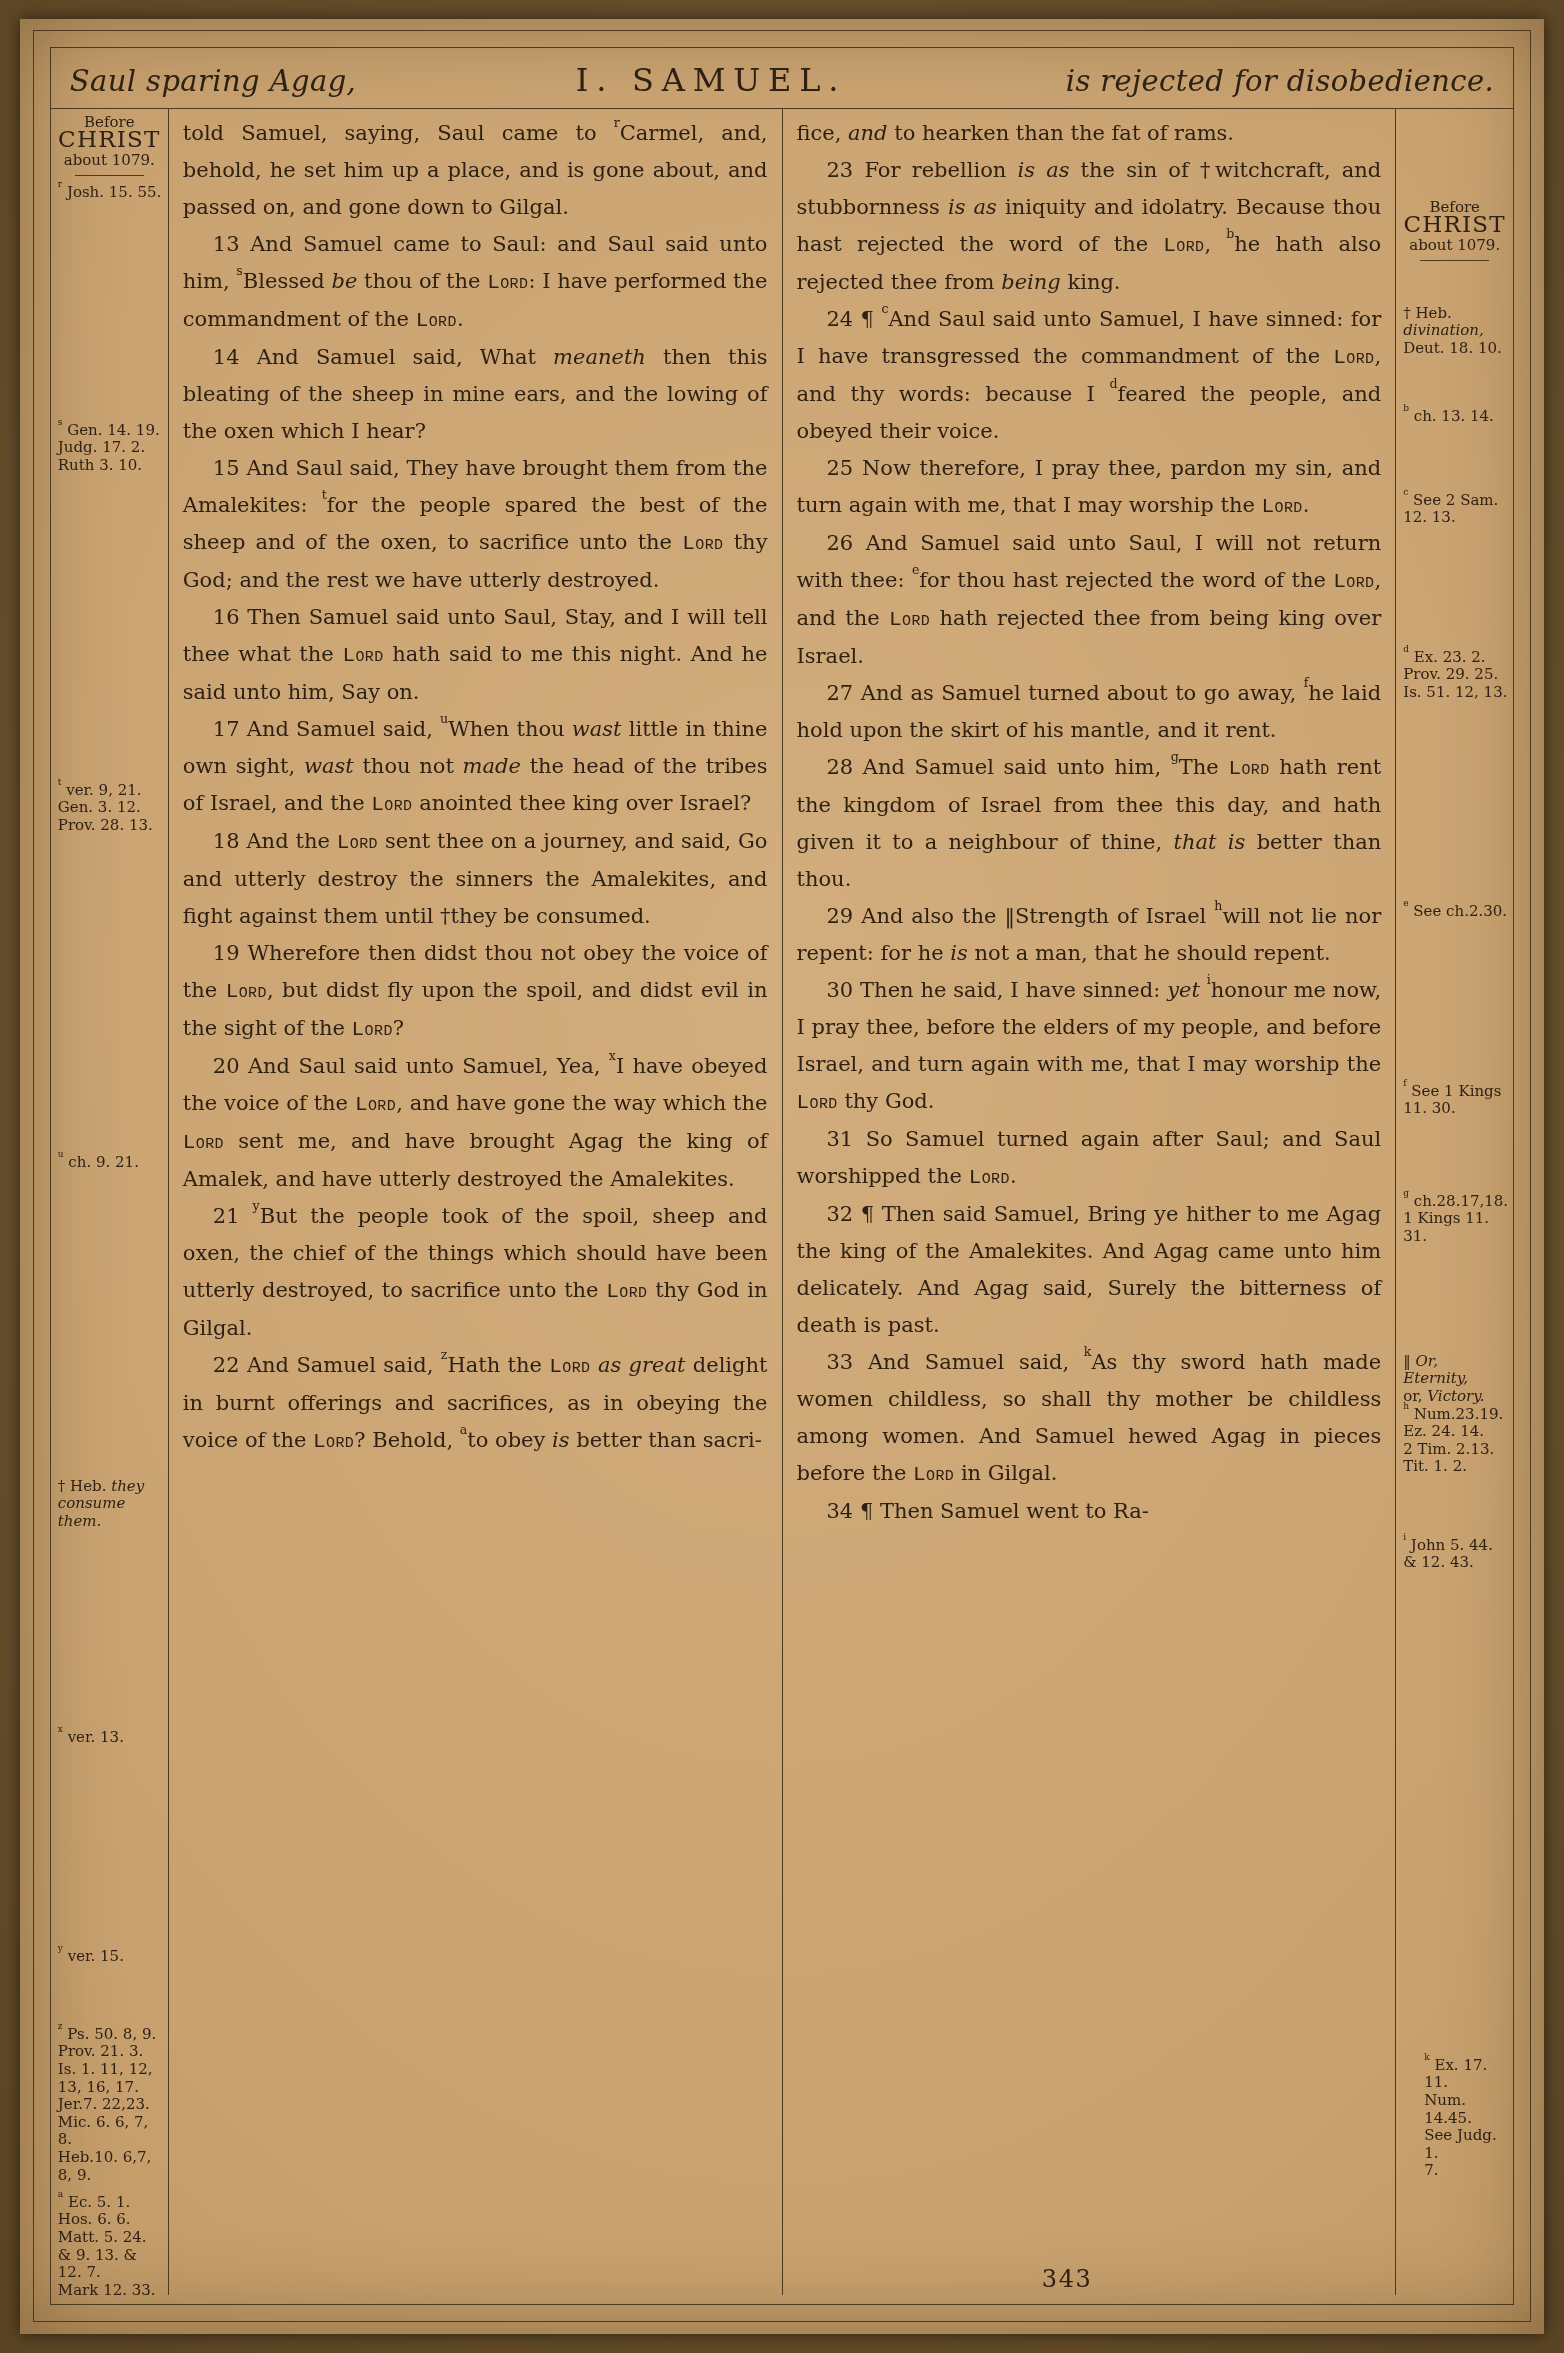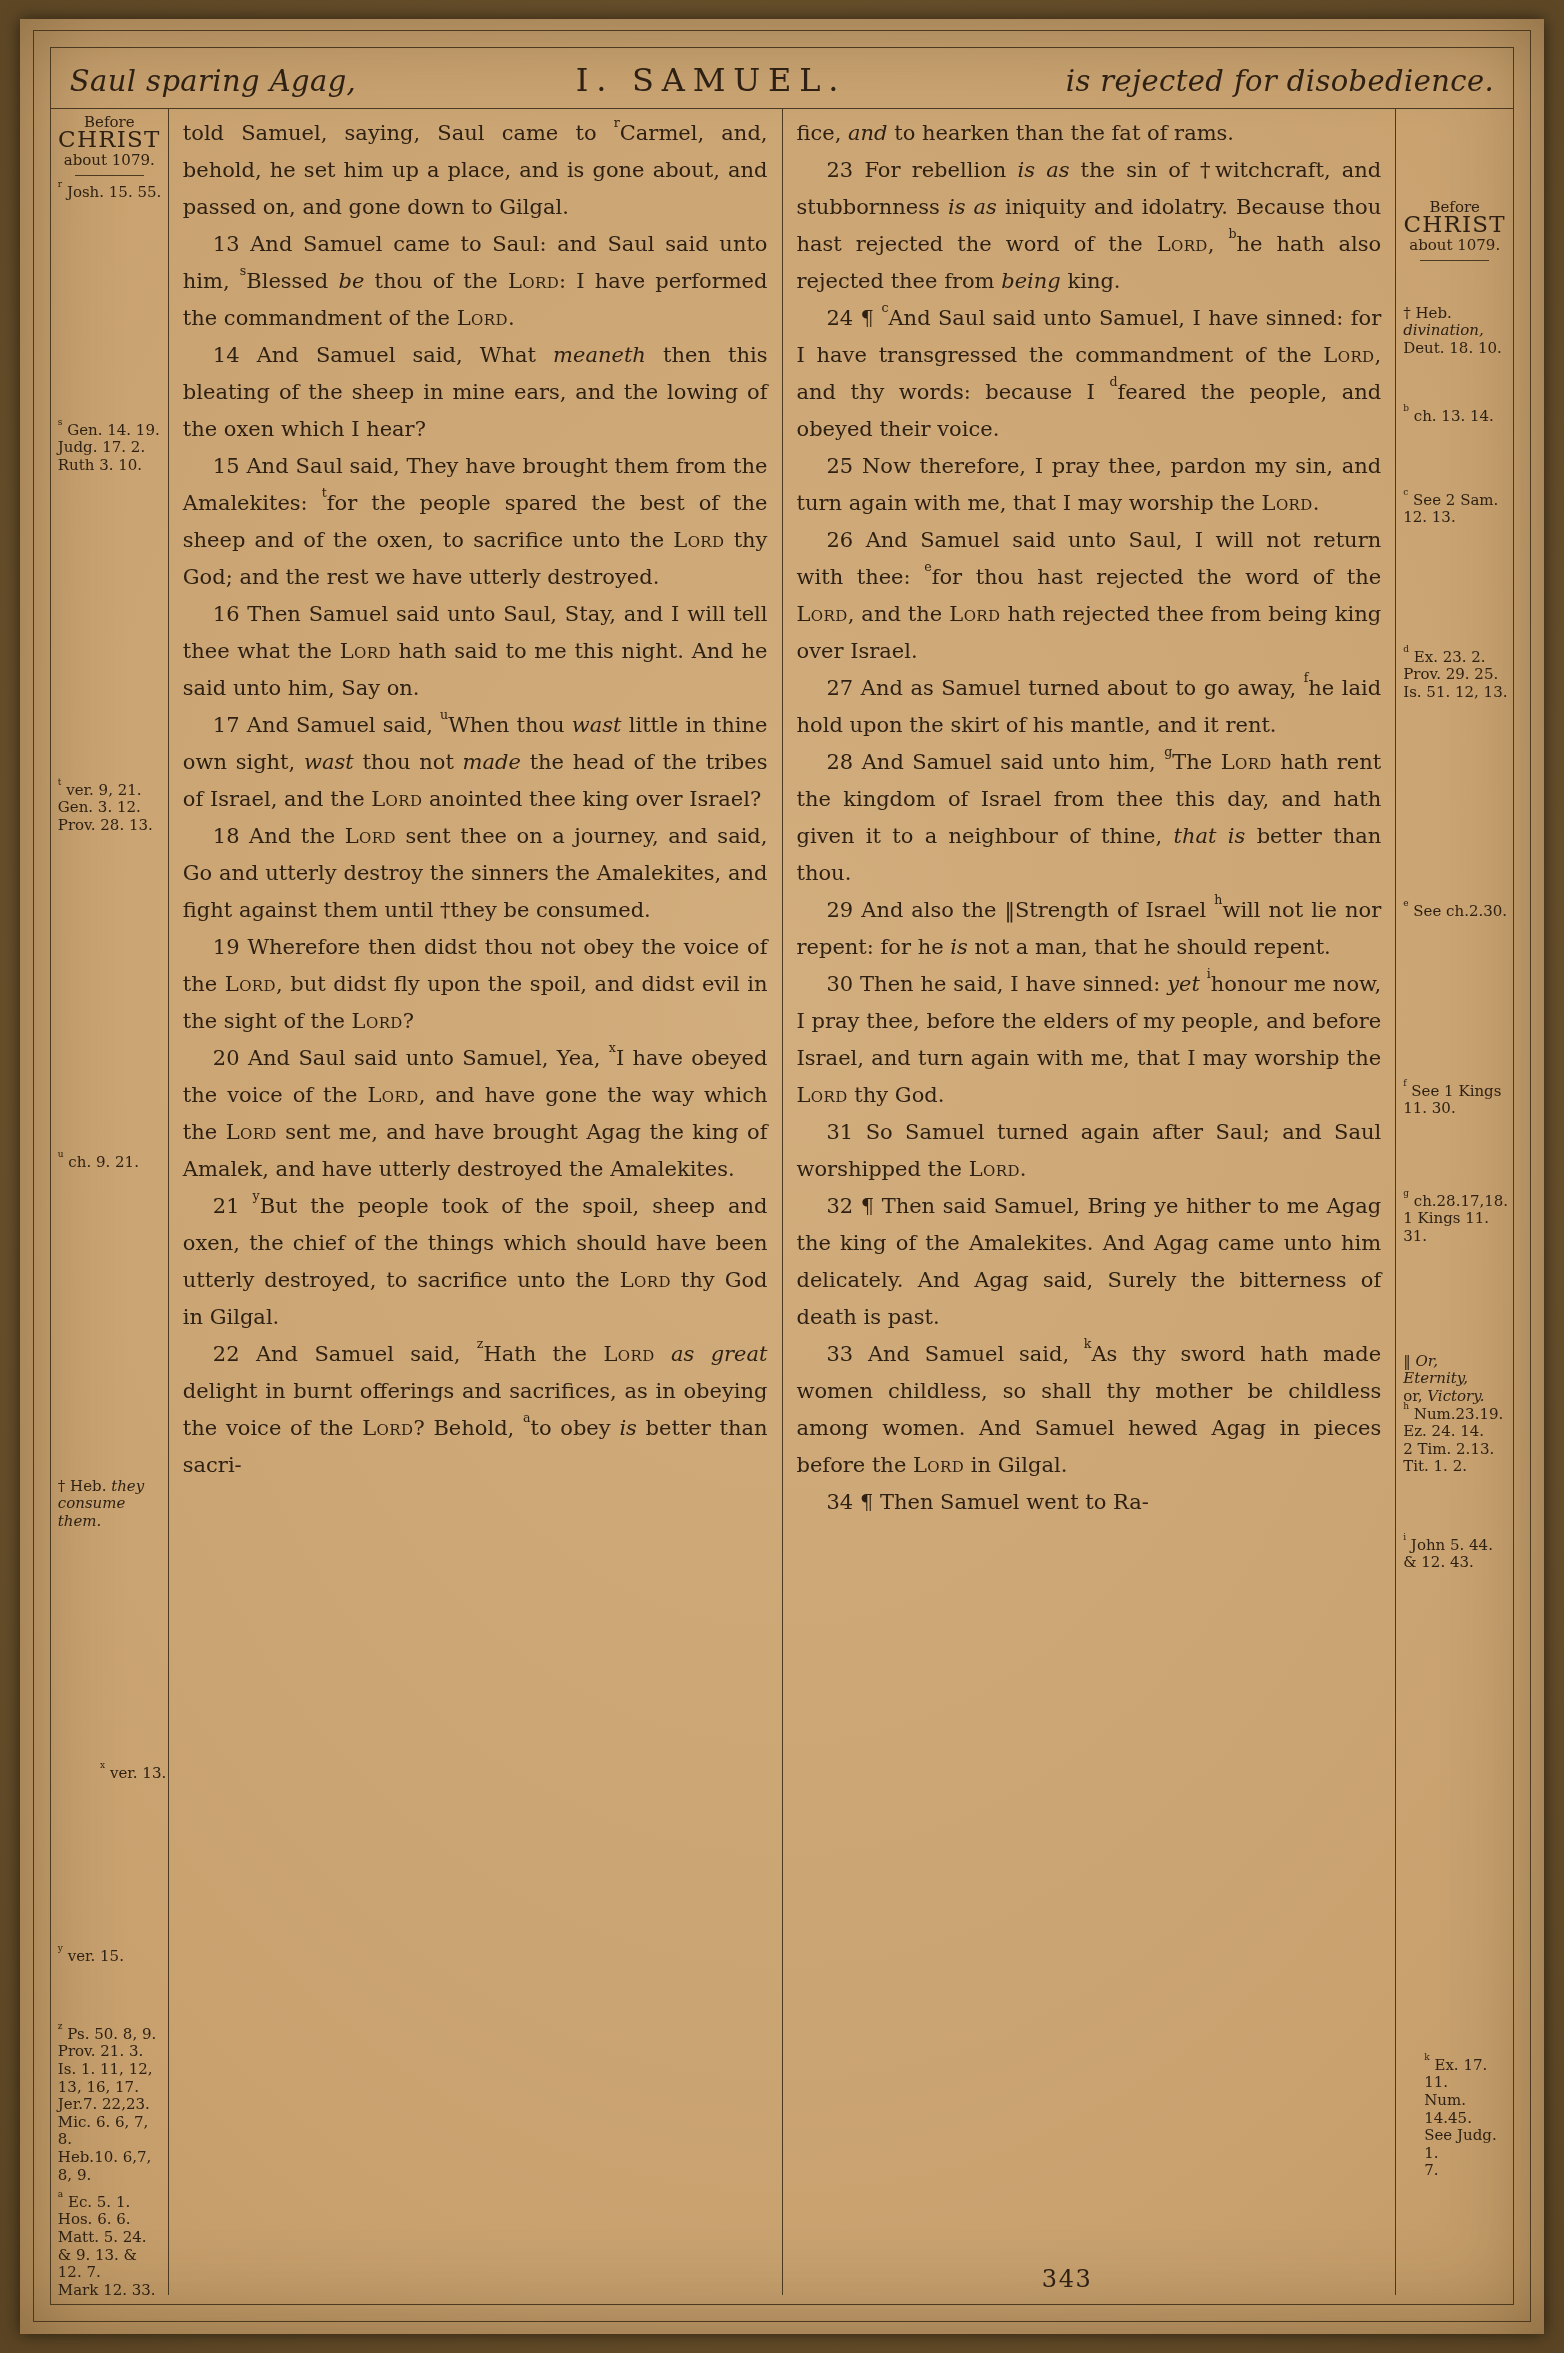--- a/index.html
+++ b/index.html
@@ -40,21 +40,21 @@
   .tcol {
     flex: 1 1 0; padding: 6.3px 14px 0;
     font-size: 21px; line-height: 37px;
     text-align: justify; overflow: hidden;
   }
   .tcol.left  { border-left: 1.6px solid #4b3a1f; border-right: 1.6px solid #4b3a1f; }
   .tcol.right { border-right: 1.6px solid #4b3a1f; }
   .verse { margin: 0; text-indent: 30px; }
   .tcol .verse:first-child { text-indent: 0; }
   sup.ref { font-size: 60%; line-height: 0; position: relative; top: -0.42em; }
-  .sc { font-variant: small-caps; letter-spacing: 0.4px; }
+  .sc { font-variant: small-caps; letter-spacing: 0.4px; font-family: Liberation Mono, monospace; }
   .mnote { position: absolute; left: 7px; right: 1.6px; }
   .mnote.head { left: 3.1px; right: 3.1px; text-align: center; font-size: 15px; }
   .mnote.head .hl1 { font-size: 23px; letter-spacing: 1.2px; }
   .mnote.head::after {
     content: ""; display: block; width: 62%;
     margin: 5.5px auto 0; border-top: 1.6px solid #4b3a1f;
   }
   .pagenum {
     position: absolute; bottom: 11px; left: 69.5%;
     transform: translateX(-50%);
@@ -76,21 +76,21 @@
         </div>
 
         <div class="content">
           <div class="mcol left">
               <div class="mnote head" style="top: 4.7px;"><span class="hl hl0">Before</span><br><span class="hl hl1">CHRIST</span><br><span class="hl hl2">about 1079.</span></div>
               <div class="mnote" style="top: 75px;"><span class="hl hl0"><sup class="ref">r</sup> Josh. 15. 55.</span></div>
               <div class="mnote" style="top: 313px;"><span class="hl hl0"><sup class="ref">s</sup> Gen. 14. 19.</span><br><span class="hl hl1">Judg. 17. 2.</span><br><span class="hl hl2">Ruth 3. 10.</span></div>
               <div class="mnote" style="top: 673px;"><span class="hl hl0"><sup class="ref">t</sup> ver. 9, 21.</span><br><span class="hl hl1">Gen. 3. 12.</span><br><span class="hl hl2">Prov. 28. 13.</span></div>
               <div class="mnote" style="top: 1045px;"><span class="hl hl0"><sup class="ref">u</sup> ch. 9. 21.</span></div>
               <div class="mnote" style="top: 1369px;"><span class="hl hl0">† Heb. <i>they</i></span><br><span class="hl hl1"><i>consume</i></span><br><span class="hl hl2"><i>them.</i></span></div>
-              <div class="mnote" style="top: 1656px; text-align: right;"><span class="hl hl0"><sup class="ref">x</sup> ver. 13.</span></div>
+              <div class="mnote" style="top: 1620px;"><span class="hl hl0"><sup class="ref">x</sup> ver. 13.</span></div>
               <div class="mnote" style="top: 1839px;"><span class="hl hl0"><sup class="ref">y</sup> ver. 15.</span></div>
               <div class="mnote" style="top: 1917px;"><span class="hl hl0"><sup class="ref">z</sup> Ps. 50. 8, 9.</span><br><span class="hl hl1">Prov. 21. 3.</span><br><span class="hl hl2">Is. 1. 11, 12,</span><br><span class="hl hl3">13, 16, 17.</span><br><span class="hl hl4">Jer.7. 22,23.</span><br><span class="hl hl5">Mic. 6. 6, 7,</span><br><span class="hl hl6">8.</span><br><span class="hl hl7">Heb.10. 6,7,</span><br><span class="hl hl8">8, 9.</span></div>
               <div class="mnote" style="top: 2085px;"><span class="hl hl0"><sup class="ref">a</sup> Ec. 5. 1.</span><br><span class="hl hl1">Hos. 6. 6.</span><br><span class="hl hl2">Matt. 5. 24.</span><br><span class="hl hl3">&amp; 9. 13. &amp;</span><br><span class="hl hl4">12. 7.</span><br><span class="hl hl5">Mark 12. 33.</span></div>
             </div>
           <div class="tcol left">
               <p class="verse">told Samuel, saying, Saul came to <sup class="ref">r</sup>Carmel, and, behold, he set him up a place, and is gone about, and passed on, and gone down to Gilgal.</p>
               <p class="verse">13 And Samuel came to Saul: and Saul said unto him, <sup class="ref">s</sup>Blessed <i>be</i> thou of the <span class="sc">Lord</span>: I have performed the commandment of the <span class="sc">Lord</span>.</p>
               <p class="verse">14 And Samuel said, What <i>meaneth</i> then this bleating of the sheep in mine ears, and the lowing of the oxen which I hear?</p>
               <p class="verse">15 And Saul said, They have brought them from the Amalekites: <sup class="ref">t</sup>for the people spared the best of the sheep and of the oxen, to sacrifice unto the <span class="sc">Lord</span> thy God; and the rest we have utterly destroyed.</p>
               <p class="verse">16 Then Samuel said unto Saul, Stay, and I will tell thee what the <span class="sc">Lord</span> hath said to me this night. And he said unto him, Say on.</p>

